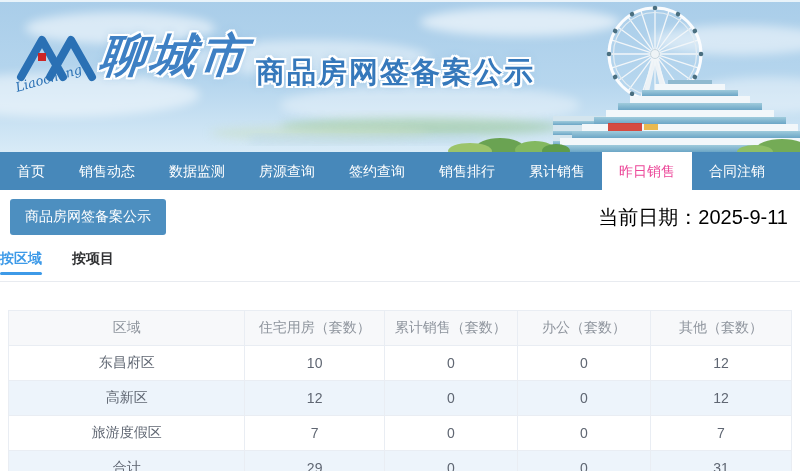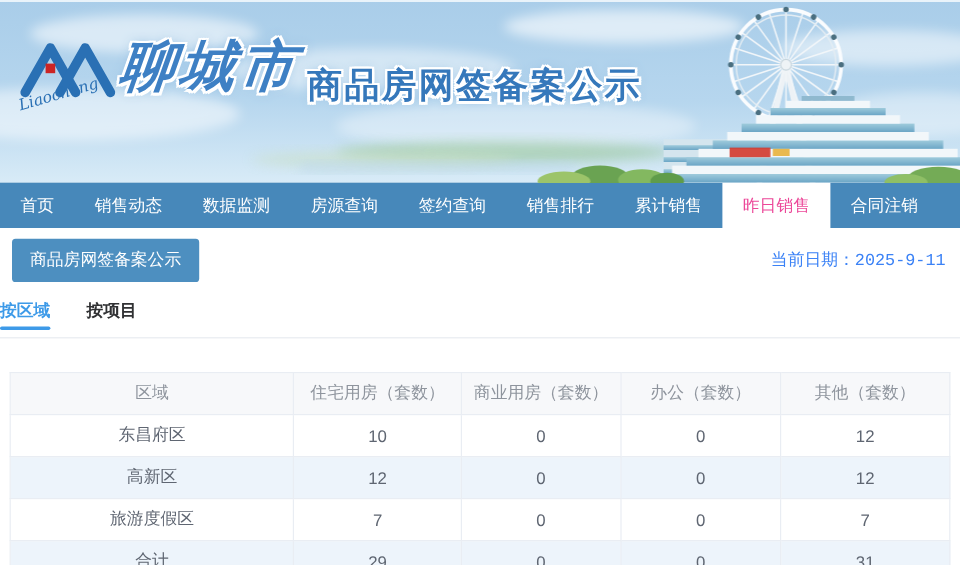--- a/index.html
+++ b/index.html
@@ -29,21 +29,21 @@
   
   .navbar { display:flex; align-items:stretch; height:38px; background:#4788ba; padding-left:0; }
   .nav-item { color:#fff; font-size:14px; line-height:38px; padding:0 17px; cursor:pointer; white-space:nowrap; }
   .nav-item.active { background:#fff; color:#ec4899; }
 
   
   .content { background:#fff; }
   .toolbar { display:flex; justify-content:space-between; align-items:center; padding:9px 12px 0 10px; }
   .result-btn { background:#4d8fc0; color:#fff; border:none; border-radius:3px;
     font-size:14px; padding:9px 15px; cursor:pointer; font-family:inherit; }
-  .date { font-size:14px; color:#3b82f6;font-family:Liberation Mono, monospace; }
+  .date { font-size:20px; color:#000000; }
 
   .tabs { display:flex; gap:30px; margin-top:15px; border-bottom:1px solid #e8ebf0; }
   .tab { position:relative; font-size:14px; font-weight:600; color:#303133; padding-bottom:13px; cursor:pointer; }
   .tab.active { color:#3d9ae8; }
   .tab.active::after { content:""; position:absolute; left:0; right:0; bottom:6px; height:3px;
     border-radius:2px; background:#3d9ae8; }
 
   
   table { width:784px; margin:28px 8px 0; border-collapse:collapse; table-layout:fixed; }
   th, td { border:1px solid #e9edf3; height:35px; text-align:center; font-size:14px; font-weight:400; }
@@ -188,21 +188,21 @@
       <col style="width:30.2%">
         <col style="width:17.8%">
         <col style="width:17%">
         <col style="width:17%">
         <col style="width:18%">
     </colgroup>
     <thead>
       <tr>
         <th>区域</th>
         <th>住宅用房（套数）</th>
-        <th>商业用房（套数）</th>
+        <th>累计销售（套数）</th>
         <th>办公（套数）</th>
         <th>其他（套数）</th>
       </tr>
     </thead>
     <tbody>
       <tr>
         <td>东昌府区</td>
         <td>10</td>
         <td>0</td>
         <td>0</td>

